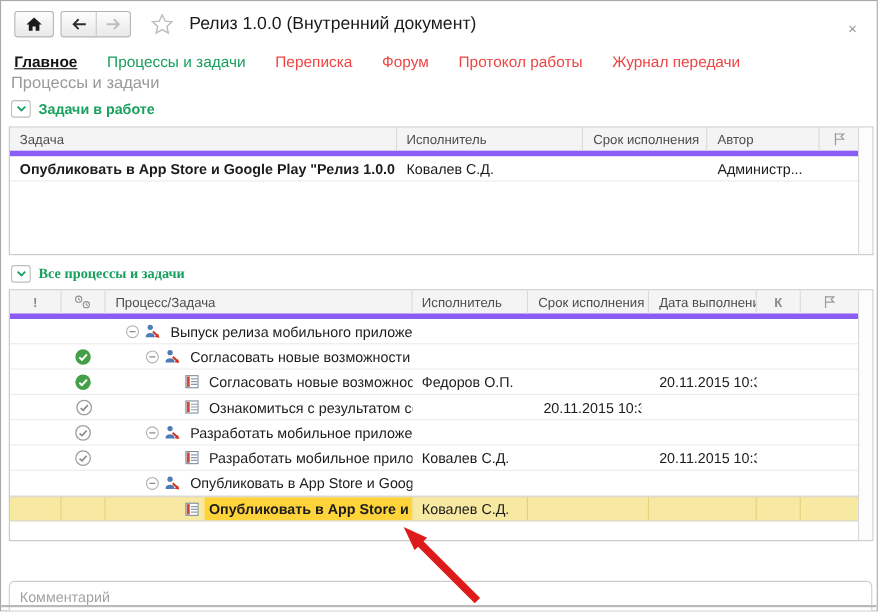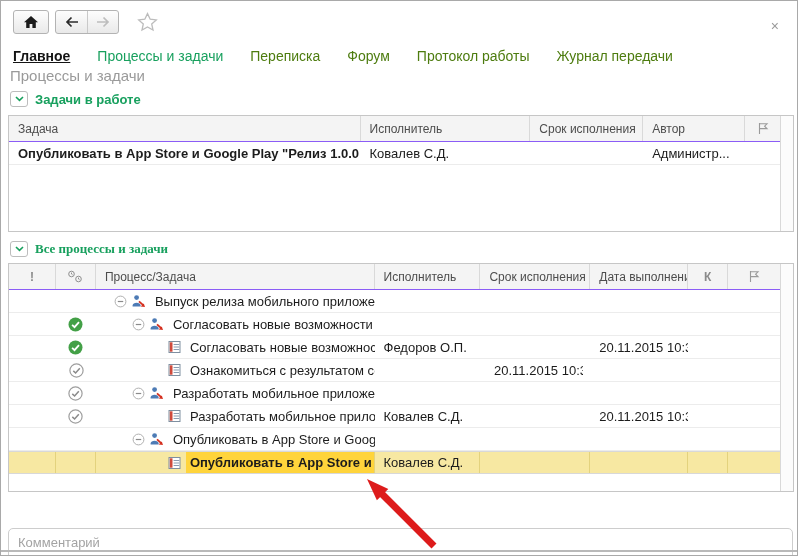--- a/index.html
+++ b/index.html
@@ -13,36 +13,36 @@
   .btn-home { width:36px; }
   .nav-group { display:inline-flex; margin-left:6px; border:1px solid #b3b3b3; border-radius:3px; overflow:hidden; height:24px; background:linear-gradient(#fdfdfd,#e9e9e9); }
   .nav-seg { width:31px; display:flex; align-items:center; justify-content:center; cursor:pointer; }
   .nav-seg + .nav-seg { border-left:1px solid #c9c9c9; }
   .star { margin-left:18px; display:flex; align-items:center; cursor:pointer; }
   .win-title { margin-left:14px; font-size:16px; color:#1a1a1a; white-space:nowrap; }
   .close-x { position:absolute; right:2px; top:8px; color:#9a9a9a; font-size:14px; cursor:pointer; padding:2px 4px; }
 
   
   .tabs { position:absolute; top:47px; left:12px; display:flex; gap:27px; font-size:14px; }
-  .tab { cursor:pointer; white-space:nowrap; color:#4d7c0f; }
+  .tab { cursor:pointer; white-space:nowrap; color:#ef4444; }
   .tab.main { font-weight:bold; text-decoration:underline; color:#141414; }
   .tab.active { color:var(--accent-green,#18a05e); }
 
   .page-heading { position:absolute; top:66px; left:9px; font-size:15px; color:#9a9a9a; }
 
   .sec-header { position:absolute; left:9px; display:flex; align-items:center; gap:7px; }
   .sec-title { font-size:13px; font-weight:bold; color:var(--accent-green,#18a05e); cursor:pointer;text-align:center; }
   .collapse-btn { width:18px; height:16px; border:1px solid #bdbdbd; border-radius:3px; background:#fff;
                   display:flex; align-items:center; justify-content:center; cursor:pointer; }
 
   
   .tbl { position:absolute; left:7px; width:786px; border:1px solid #c6c6c6; background:#fff; display:flex; }
   .tbl-main { flex:1; display:flex; flex-direction:column; overflow:hidden; }
   .scroll-strip { width:13px; border-left:1px solid #d9d9d9; background:#fcfcfc; }
-  .thead { display:flex; height:26px; background:#f4f4f4; border-bottom:1px solid #8b5cf6; flex:0 0 auto;text-align:center; }
+  .thead { display:flex; height:26px; background:#f4f4f4; border-bottom:5px solid #8b5cf6; flex:0 0 auto;text-align:center; }
   .th { display:flex; align-items:center; padding-left:9px; font-size:12px; color:#4d4d4d; border-right:1px solid #d9d9d9; overflow:hidden; white-space:nowrap; }
   .th:last-child { border-right:none; }
   .th.center { justify-content:center; padding-left:0; }
   .trow { display:flex; flex:0 0 auto; border-bottom:1px solid #ececec; align-items:center; }
   .td { display:flex; align-items:center; height:100%; padding-left:9px; font-size:13px; color:#1c1c1c; overflow:hidden; white-space:nowrap; }
   .td.center { justify-content:center; padding-left:0; }
   .filler { flex:1 1 auto; }
 
   
   .t1 .w-task{width:352px}.t1 .w-exec{width:170px}.t1 .w-due{width:113px}.t1 .w-author{width:102px}.t1 .w-flag{width:35px}
@@ -103,20 +103,21 @@
         </span>
       </span>
     </span>
     <span class="star">
       <span class="ico">
         <svg width="21" height="20" viewBox="0 0 21 20">
             <path d="M10.5 1.6 L13.2 7.2 L19.3 7.9 L14.7 12 L16 18 L10.5 14.9 L5 18 L6.3 12 L1.7 7.9 L7.8 7.2 Z" fill="#fff" stroke="#bcbcbc" stroke-width="1.3"></path>
           </svg>
       </span>
     </span>
+    <span class="win-title">Релиз 1.0.0 (Внутренний документ)</span>
     <span class="close-x">×</span>
   </div>
 
   <div class="tabs" id="tabs">
       <span class="tab main">Главное</span>
       <span class="tab active">Процессы и задачи</span>
       <span class="tab normal">Переписка</span>
       <span class="tab normal">Форум</span>
       <span class="tab normal">Протокол работы</span>
       <span class="tab normal">Журнал передачи</span>

